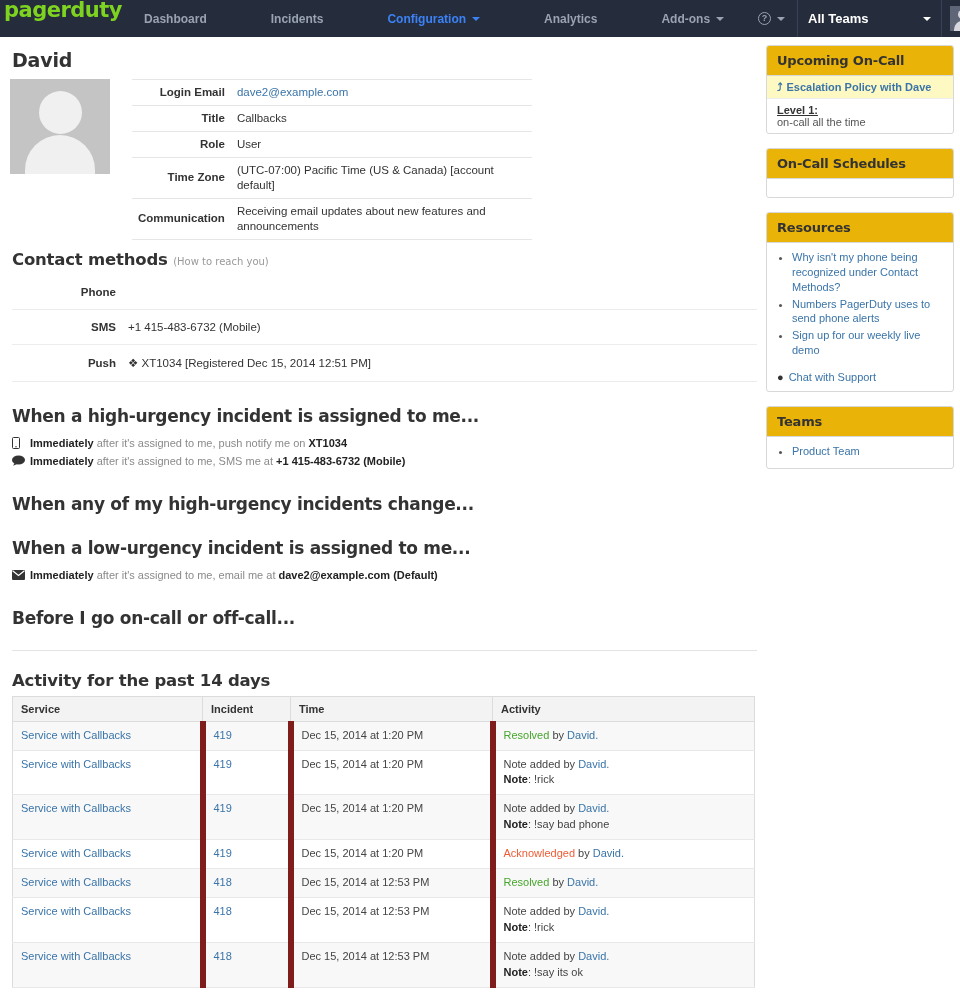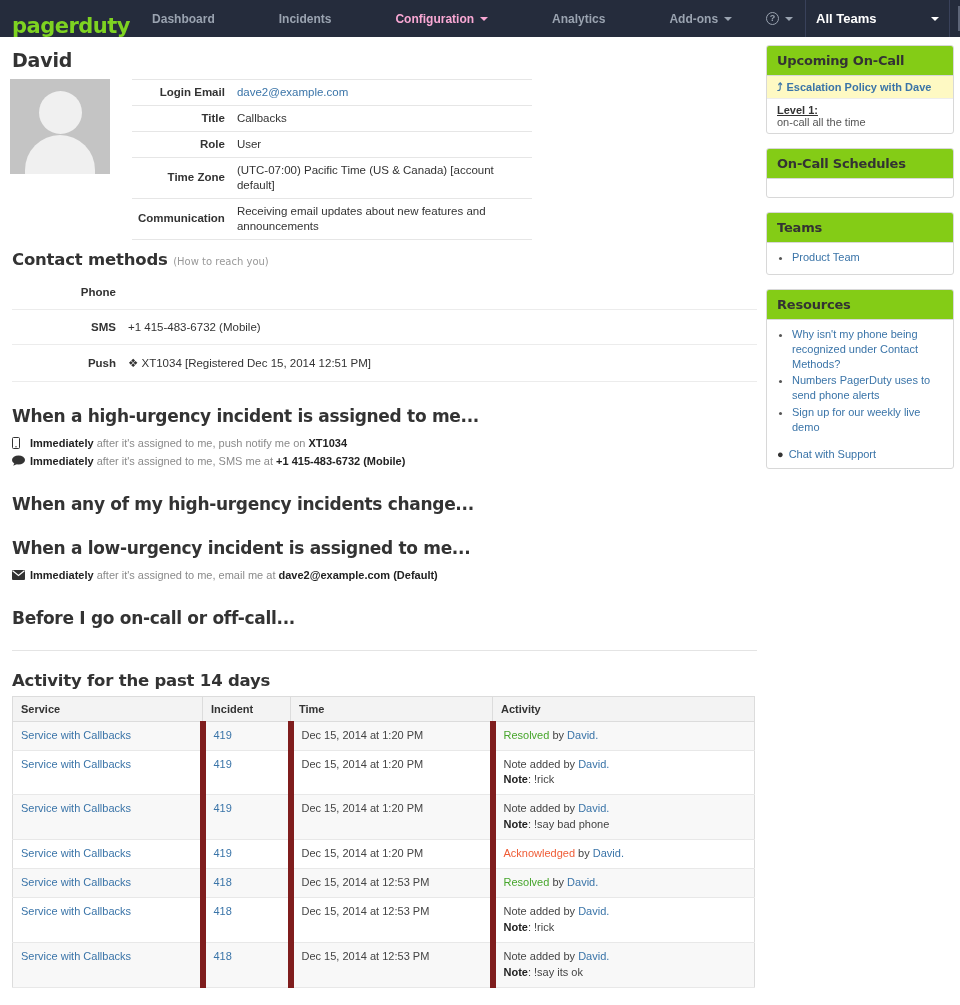--- a/index.html
+++ b/index.html
@@ -16,41 +16,41 @@
   
   .topnav {
     height: 37px;
     background: #252c3c;
     display: flex;
     align-items: stretch;
     position: relative;
   }
   .brand {
     width: 140px;
-    display: flex; align-items: flex-end; padding-left: 12px;
+    display: flex; align-items: flex-start; padding-left: 4px;
   }
   .brand-text {
     font-family: "DejaVu Sans", sans-serif;
     font-size: 21px;
     font-weight: 700;
     color: #7ed321;
     letter-spacing: -0.5px;
     line-height: 1;
   }
   .navlinks { display: flex; align-items: stretch; flex: 1; gap: 20px; }
   .navlink {
     display: flex; align-items: center;
     padding: 0 22px;
     color: #9aa3b0;
     font-size: 12px;
     font-weight: 600;
     cursor: pointer;
     white-space: nowrap;
   }
-  .navlink.active { color: #f9a8d4; justify-content: flex-end; }
+  .navlink.active { color: #3b82f6; justify-content: flex-end; }
   .caret {
     display: inline-block;
     margin-left: 6px;
     border-left: 4px solid transparent;
     border-right: 4px solid transparent;
     border-top: 4px solid currentColor;
   }
   .nav-right { display: flex; align-items: stretch; }
   .help-btn {
     display: flex; align-items: center;
@@ -215,21 +215,21 @@
 
   
   .card {
     border: 1px solid #d8d8d8;
     border-radius: 3px;
     margin-bottom: 14px;
     background: #ffffff;
     overflow: hidden;
   }
   .card-head {
-    background: #84cc16;
+    background: #eab308;
     border-bottom: 1px solid #d8d8d8;
     padding: 7px 10px;
     font-family: "DejaVu Sans", sans-serif;
     font-size: 13px; font-weight: 700; color: #333;
     letter-spacing: -0.2px;
   }
   .card-row {
     padding: 5px 10px;
     font-size: 11px;
     border-bottom: 1px solid #ededed;
@@ -470,37 +470,37 @@
         <span class="lvl-desc">on-call all the time</span>
       </div>
     </div>
 
     <div class="card">
       <div class="card-head">On-Call Schedules</div>
       <div class="card-body empty"></div>
     </div>
 
     <div class="card">
-      <div class="card-head">Teams</div>
-      <div class="card-body">
-        <ul class="bul" id="teams-list">
-            <li><a>Product Team</a></li>
-          </ul>
-      </div>
-    </div>
-
-    <div class="card">
       <div class="card-head">Resources</div>
       <div class="card-body">
         <ul class="bul" id="resources-list">
             <li><a>Why isn't my phone being recognized under Contact Methods?</a></li>
             <li><a>Numbers PagerDuty uses to send phone alerts</a></li>
             <li><a>Sign up for our weekly live demo</a></li>
           </ul>
       </div>
       <div class="chat-row">
         <span class="chat-icon">●</span>
         <a>Chat with Support</a>
       </div>
     </div>
 
+    <div class="card">
+      <div class="card-head">Teams</div>
+      <div class="card-body">
+        <ul class="bul" id="teams-list">
+            <li><a>Product Team</a></li>
+          </ul>
+      </div>
+    </div>
+
   </div>
 </div>
 
 </body></html>

